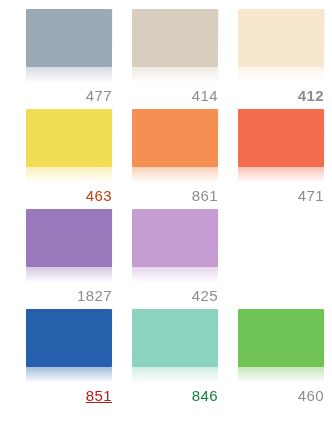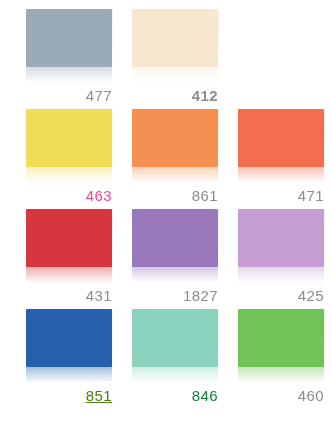--- a/index.html
+++ b/index.html
@@ -103,59 +103,59 @@
   <div class="swatch-row">
     <div class="swatch-cell">
       <div class="chip-wrap">
         <div class="chip" style="background: rgb(155, 170, 183);"></div>
         <div class="chip-reflection" style="background: rgb(155, 170, 183);"></div>
       </div>
       <div class="swatch-label" style="color: rgb(141, 141, 141);">477</div>
     </div>
     <div class="swatch-cell">
       <div class="chip-wrap">
+        <div class="chip" style="background: rgb(217, 205, 189);"></div>
+        <div class="chip-reflection" style="background: rgb(217, 205, 189);"></div>
+      </div>
+      <div class="swatch-label" style="color: rgb(141, 141, 141);">414</div>
+    </div>
+    <div class="swatch-cell">
+      <div class="chip-wrap">
         <div class="chip" style="background: rgb(247, 231, 206);"></div>
         <div class="chip-reflection" style="background: rgb(247, 231, 206);"></div>
       </div>
       <div class="swatch-label" style="color: rgb(141, 141, 141); font-weight: bold;">412</div>
     </div>
   </div>
 
   <div class="swatch-row">
     <div class="swatch-cell">
       <div class="chip-wrap">
         <div class="chip" style="background: rgb(240, 220, 85);"></div>
         <div class="chip-reflection" style="background: rgb(240, 220, 85);"></div>
       </div>
-      <div class="swatch-label" style="color: #ec4899;">463</div>
+      <div class="swatch-label" style="color: #c2410c;">463</div>
     </div>
     <div class="swatch-cell">
       <div class="chip-wrap">
         <div class="chip" style="background: rgb(245, 143, 82);"></div>
         <div class="chip-reflection" style="background: rgb(245, 143, 82);"></div>
       </div>
       <div class="swatch-label" style="color: rgb(141, 141, 141);">861</div>
     </div>
     <div class="swatch-cell">
       <div class="chip-wrap">
         <div class="chip" style="background: rgb(242, 110, 78);"></div>
         <div class="chip-reflection" style="background: rgb(242, 110, 78);"></div>
       </div>
       <div class="swatch-label" style="color: rgb(141, 141, 141);">471</div>
     </div>
   </div>
 
   <div class="swatch-row">
-    <div class="swatch-cell">
-      <div class="chip-wrap">
-        <div class="chip" style="background: rgb(214, 54, 62);"></div>
-        <div class="chip-reflection" style="background: rgb(214, 54, 62);"></div>
-      </div>
-      <div class="swatch-label" style="color: rgb(141, 141, 141);">431</div>
-    </div>
     <div class="swatch-cell">
       <div class="chip-wrap">
         <div class="chip" style="background: rgb(154, 120, 188);"></div>
         <div class="chip-reflection" style="background: rgb(154, 120, 188);"></div>
       </div>
       <div class="swatch-label" style="color: rgb(141, 141, 141);">1827</div>
     </div>
     <div class="swatch-cell">
       <div class="chip-wrap">
         <div class="chip" style="background: rgb(198, 157, 210);"></div>
@@ -164,21 +164,21 @@
       <div class="swatch-label" style="color: rgb(141, 141, 141);">425</div>
     </div>
   </div>
 
   <div class="swatch-row">
     <div class="swatch-cell">
       <div class="chip-wrap">
         <div class="chip" style="background: rgb(38, 96, 173);"></div>
         <div class="chip-reflection" style="background: rgb(38, 96, 173);"></div>
       </div>
-      <div class="swatch-label" style="color: #4d7c0f; text-decoration: underline;">851</div>
+      <div class="swatch-label" style="color: #b91c1c; text-decoration: underline;">851</div>
     </div>
     <div class="swatch-cell">
       <div class="chip-wrap">
         <div class="chip" style="background: rgb(139, 211, 190);"></div>
         <div class="chip-reflection" style="background: rgb(139, 211, 190);"></div>
       </div>
       <div class="swatch-label" style="color: #15803d;">846</div>
     </div>
     <div class="swatch-cell">
       <div class="chip-wrap">

